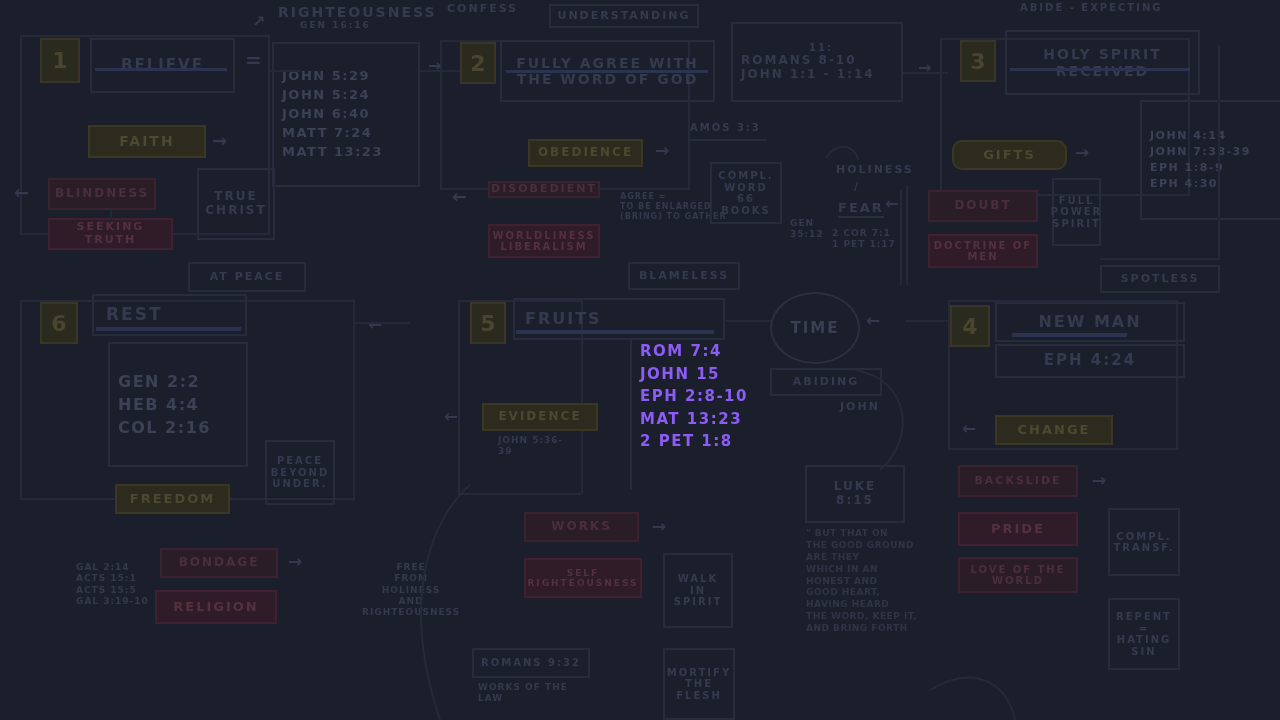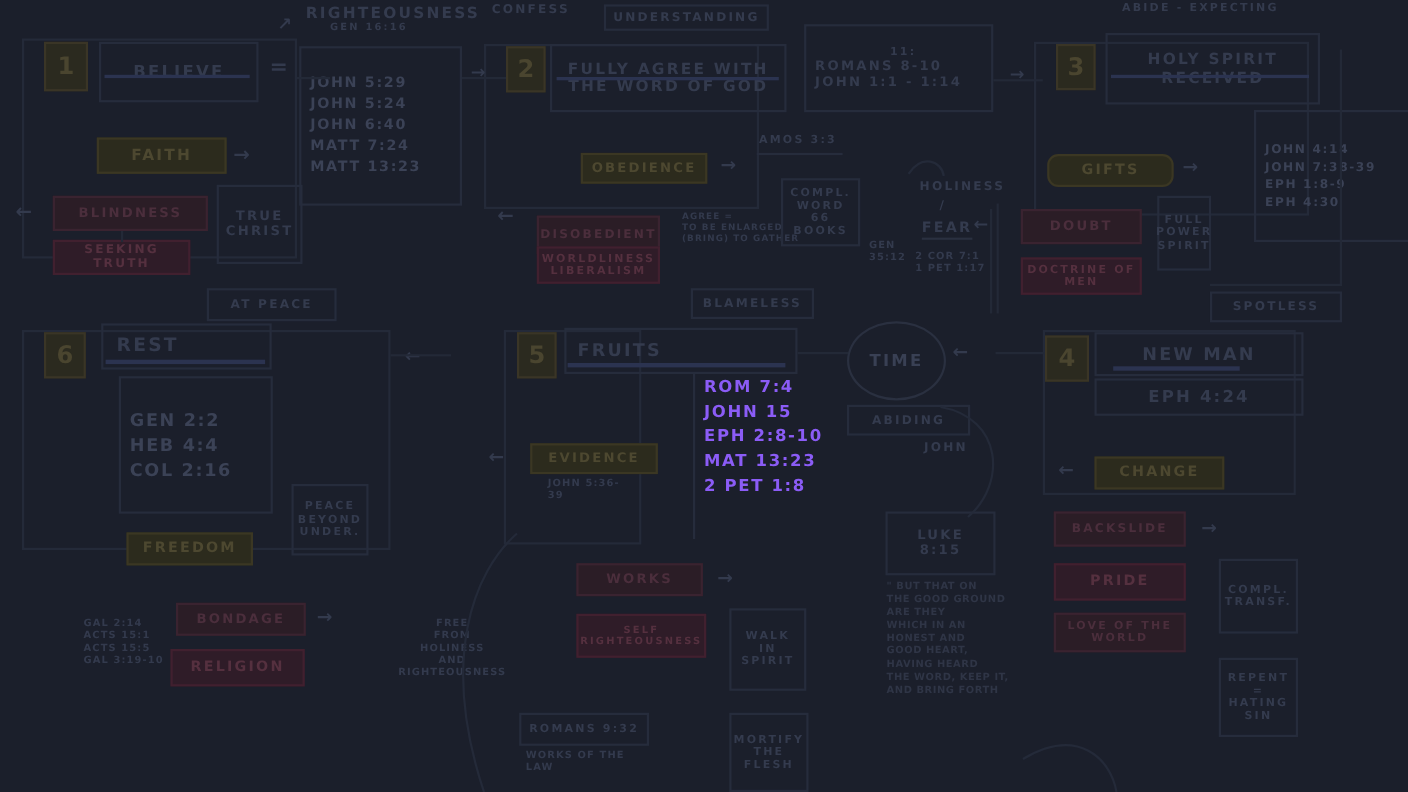--- a/index.html
+++ b/index.html
@@ -104,21 +104,21 @@
     <span>JOHN 5:29</span>
     <span>JOHN 5:24</span>
     <span>JOHN 6:40</span>
     <span>MATT 7:24</span>
     <span>MATT 13:23</span>
   </div>
 
   <div class="ink box hi-yellow" style="left:88px;top:125px;width:118px;height:33px;font-size:14px;">FAITH</div>
   <div class="ink arrow" style="left:212px;top:132px;font-size:18px;">→</div>
 
-  <div class="ink box hi-red" style="left:48px;top:178px;width:141px;height:32px;font-size:12px;">BLINDNESS</div>
+  <div class="ink box hi-red" style="left:48px;top:178px;width:108px;height:32px;font-size:12px;">BLINDNESS</div>
   <div class="ink box hi-red2" style="left:48px;top:218px;width:125px;height:32px;font-size:11px;">SEEKING TRUTH</div>
   <div class="ink arrow" style="left:14px;top:184px;font-size:18px;">←</div>
   <div class="ink conn" style="left:110px;top:210px;width:2px;height:10px;"></div>
 
   <div class="ink box" style="left:197px;top:168px;width:78px;height:72px;font-size:12px;white-space:pre-line;">TRUE
 CHRIST</div>
 
   <div class="ink label" style="left:278px;top:4px;font-size:14px;">RIGHTEOUSNESS</div>
   <div class="ink label" style="left:300px;top:20px;font-size:9px;">GEN 16:16</div>
   <div class="ink arrow" style="left:252px;top:14px;font-size:16px;">↗</div>
@@ -134,21 +134,21 @@
 
   <div class="ink box" style="left:731px;top:22px;width:172px;height:80px;flex-direction:column;align-items:flex-start;padding-left:8px;font-size:12px;">
     <span style="align-self:center;font-size:10px;">11:</span>
     <span>ROMANS 8-10</span>
     <span>JOHN 1:1 - 1:14</span>
   </div>
 
   <div class="ink box hi-yellow" style="left:528px;top:139px;width:115px;height:28px;font-size:12px;">OBEDIENCE</div>
   <div class="ink arrow" style="left:655px;top:142px;font-size:17px;">→</div>
 
-  <div class="ink box hi-red" style="left:488px;top:196px;width:112px;height:35px;font-size:11px;">DISOBEDIENT</div>
+  <div class="ink box hi-red" style="left:488px;top:181px;width:112px;height:17px;font-size:11px;">DISOBEDIENT</div>
   <div class="ink box hi-red2" style="left:488px;top:224px;width:112px;height:34px;font-size:10px;white-space:pre-line;">WORLDLINESS
 LIBERALISM</div>
   <div class="ink arrow" style="left:452px;top:188px;font-size:18px;">←</div>
 
   <div class="ink label" style="left:690px;top:122px;font-size:10px;">AMOS 3:3</div>
   <div class="ink" style="left:688px;top:139px;width:78px;height:2px;background:#262c3c;"></div>
 
   <div class="ink scrawl" style="left:620px;top:192px;font-size:8px;">AGREE =
 TO BE ENLARGED
 (BRING) TO GATHER</div>

